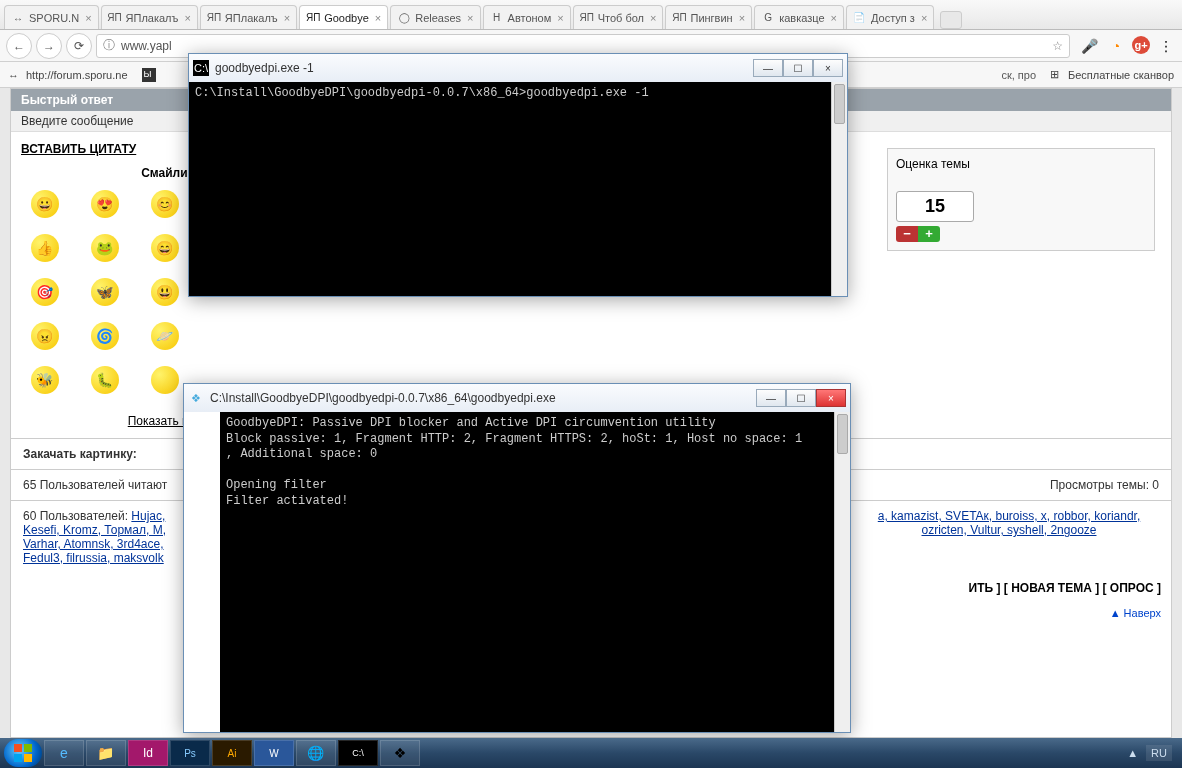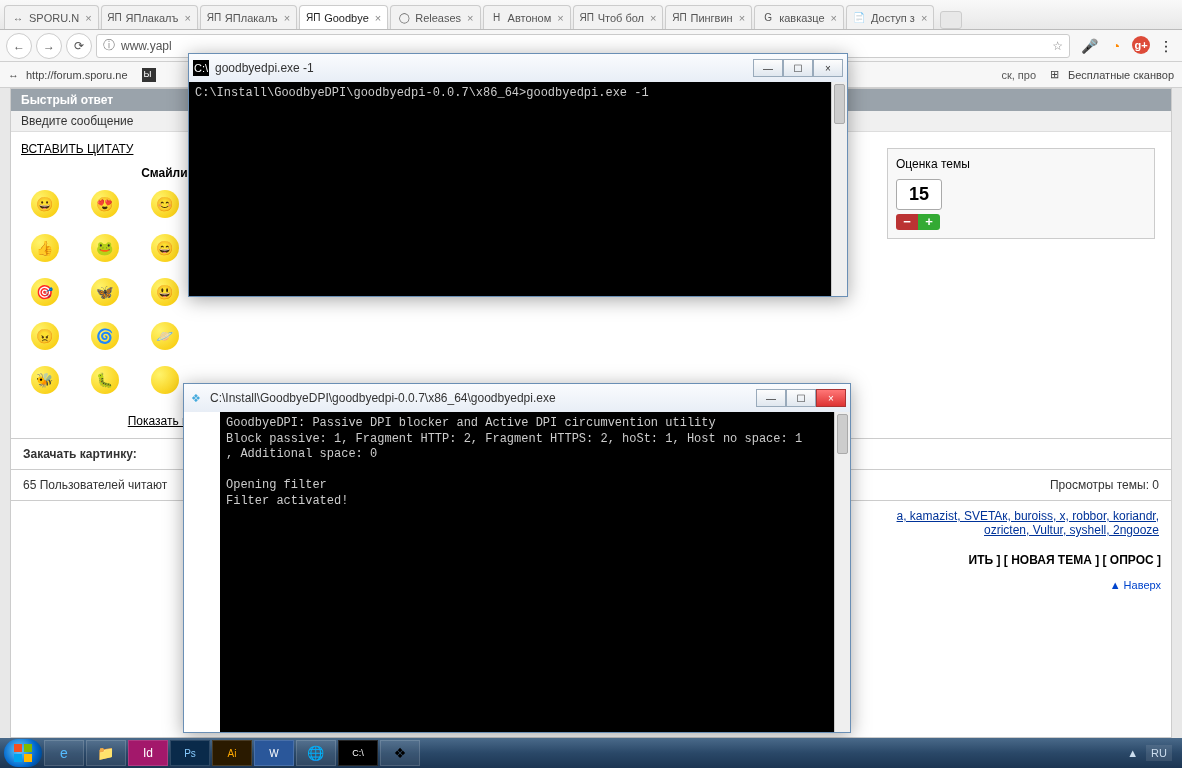--- a/index.html
+++ b/index.html
@@ -24,28 +24,28 @@
 .bm { display: flex; align-items: center; gap: 4px; cursor: pointer; white-space: nowrap; }
 .bm .fav { width: 14px; height: 14px; }
 
 
 .page { position: absolute; top: 88px; left: 0; right: 0; bottom: 30px; background: #e8e8e8; overflow: hidden; }
 .forum { margin: 0 10px; background: #fff; border: 1px solid #ccc; height: 100%; }
 .card-head { background: #9aa3ab; color: #fff; padding: 4px 10px; font-weight: bold; font-size: 12px; }
 .card-sub { background: #f0f0f0; color: #333; padding: 3px 10px; font-size: 12px; border-bottom:1px solid #ddd;}
 .card-body { padding: 10px; display: flex; gap: 20px; }
 .leftcol { width: 180px; }
-.quotebtn { font-weight: normal; text-decoration: underline; font-size: 12px; }
+.quotebtn { font-weight: bold; text-decoration: underline; font-size: 12px; }
 .smilies-head { text-align: right; font-weight: bold; margin: 10px 0; font-size: 12px; }
 .smilies { display: grid; grid-template-columns: repeat(3, 40px); gap: 16px 20px; justify-content: center; }
 .smiley { width: 28px; height: 28px; border-radius: 50%; background: radial-gradient(circle at 30% 30%, #fff36b, #f7c600); display: flex; align-items: center; justify-content: center; font-size: 14px; }
 .show-all { text-align: right; text-decoration: underline; margin-top: 20px; font-size: 12px; }
 .rightcol { margin-left: auto; width: 280px; padding: 6px; }
 .rating-box { border:1px solid #ccc; padding:8px; background:#f8f8f8; }
-.rating-num { background:#fff; border:1px solid #aaa; border-radius:3px; padding:4px 12px; font-size:18px; font-weight:bold; display:inline-block; margin-top:8px;}
+.rating-num { background:#fff; border:1px solid #aaa; border-radius:3px; padding:4px 28px; font-size:18px; font-weight:bold; display:inline-block; margin-top:20px;}
 .pm { display:flex; margin-top:4px;}
 .pm span { width:22px; height:16px; color:#fff; text-align:center; font-weight:bold; font-size:13px; line-height:15px; cursor:pointer;}
 .minus{background:#b33; border-radius:3px 0 0 3px;}
 .plus{background:#3a3; border-radius:0 3px 3px 0;}
 
 .section { border-top: 1px solid #ccc; padding: 8px 12px; font-size: 12px; color: #333; }
 .section a { color: #003399; text-decoration: underline; }
 .actions { text-align: right; padding: 8px 10px; font-weight: bold; font-size: 12px; }
 .top-link { text-align: right; padding: 4px 10px; color: #0044cc; font-size: 11px; }
 
@@ -199,21 +199,22 @@
             </div>
           </div>
         </div>
       </div>
       <div class="section"><b>Закачать картинку:</b></div>
       <div class="section" style="display:flex;">
         <span>65 Пользователей читают</span>
         <span style="margin-left:auto">Просмотры темы: 0</span>
       </div>
       <div class="section" style="display:flex;">
-        <span style="margin-left:auto;max-width:300px;text-align:right;"><a href="#">a, kamazist, SVETAк, buroiss, x, robbor, koriandr, ozricten, Vultur, syshell, 2ngooze</a></span>
+        <span style="max-width:180px;overflow:hidden;"><span>60 Пользователей: </span><a href="#">Hujac, Kesefi, Kromz, Тормал, M, Varhar, Atomnsk, 3rd4ace, Fedul3, filrussia, maksvolk</a></span>
+        <span style="margin-left:auto;max-width:300px;text-align:center;"><a href="#">a, kamazist, SVETAк, buroiss, x, robbor, koriandr, ozricten, Vultur, syshell, 2ngooze</a></span>
       </div>
       <div class="actions">ИТЬ ] [ НОВАЯ ТЕМА ] [ ОПРОС ]</div>
       <div class="top-link">▲ Наверх</div>
     </div>
   </div>
 
   <div class="cwin" style="left:188px; top:53px; width:660px;">
     <div class="tbar">
       <span class="ticon" style="background:#000;color:#fff;">C:\</span>
       <span class="ttl">goodbyedpi.exe -1</span>

